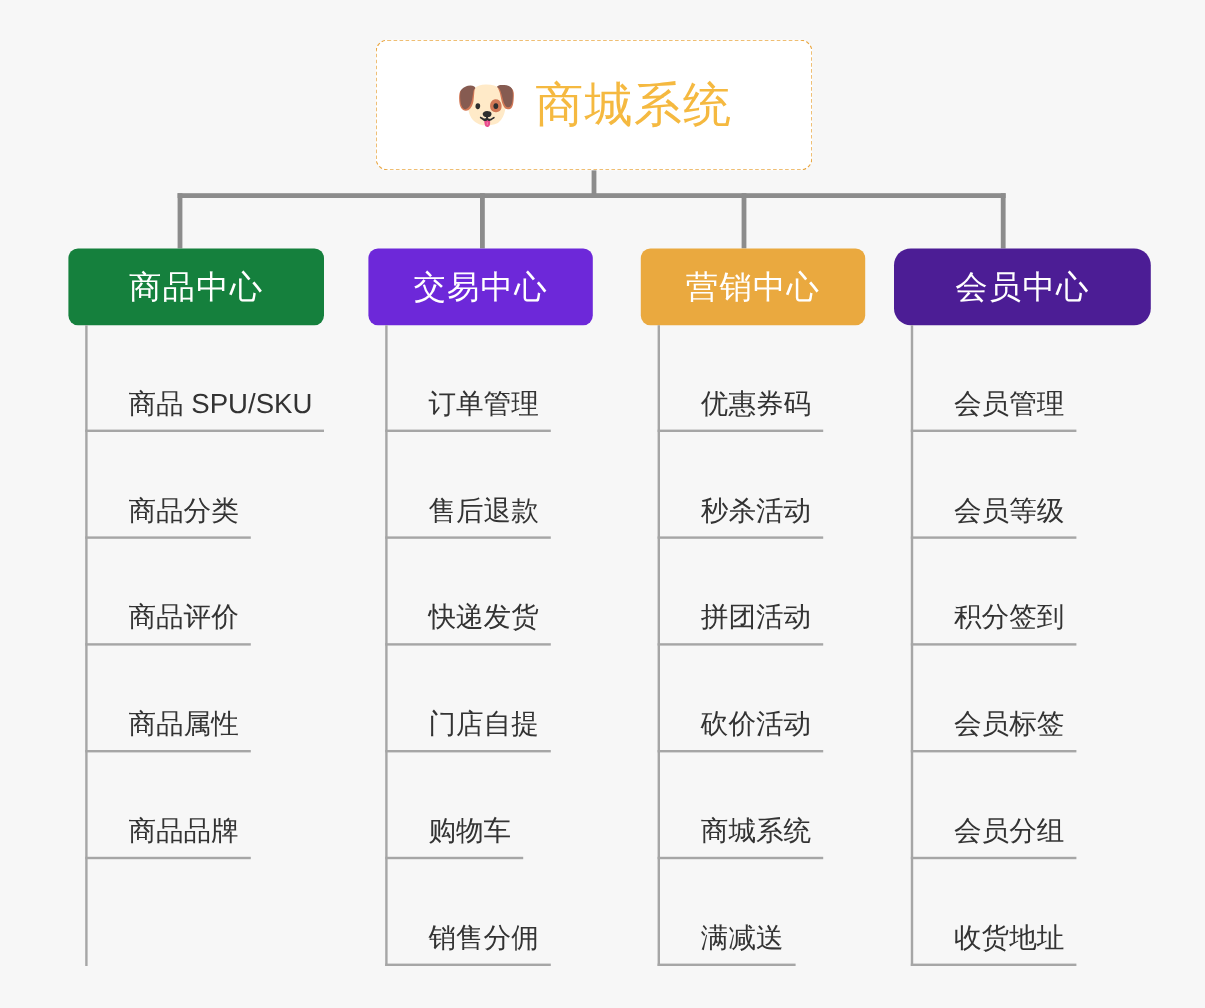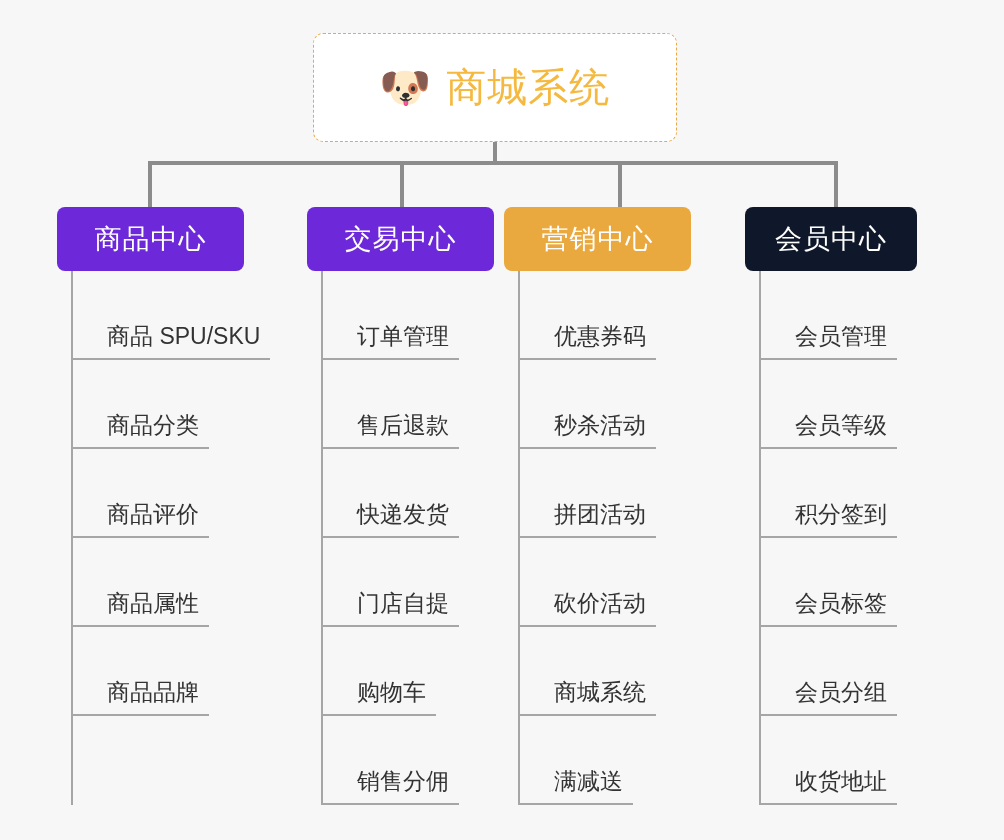--- a/index.html
+++ b/index.html
@@ -75,38 +75,38 @@
   .conn-drop-3 { left: 618px; }
   .conn-drop-4 { left: 834px; }
 
   
   .column {
     position: absolute;
     top: 207px;
   }
   .col-1 { left: 57px;  width: 240px; }
   .col-2 { left: 307px; width: 210px; }
-  .col-3 { left: 504px; width: 200px; }
+  .col-3 { left: 534px; width: 200px; }
   .col-4 { left: 745px; width: 190px; }
 
   .cat-box {
     height: 64px;
     border-radius: 8px;
     display: flex;
     align-items: center;
     justify-content: center;
     color: #ffffff;
     font-size: 27px;
     letter-spacing: 1px;
     box-sizing: border-box;
   }
-  .col-1 .cat-box { width: 187px; background: #6d28d9; }
+  .col-1 .cat-box { width: 213px; background: #15803d; }
   .col-2 .cat-box { width: 187px; background: #6d28d9; }
   .col-3 .cat-box { width: 187px; background: #eaa93f; }
-  .col-4 .cat-box { width: 172px; background: #0f172a; }
+  .col-4 .cat-box { width: 214px; background: #4c1d95; border-radius: 14px; }
 
   
   .leaf-list {
     position: relative;
     margin-left: 14px;
     padding-top: 0;
   }
   .leaf-spine {
     position: absolute;
     left: 0;

